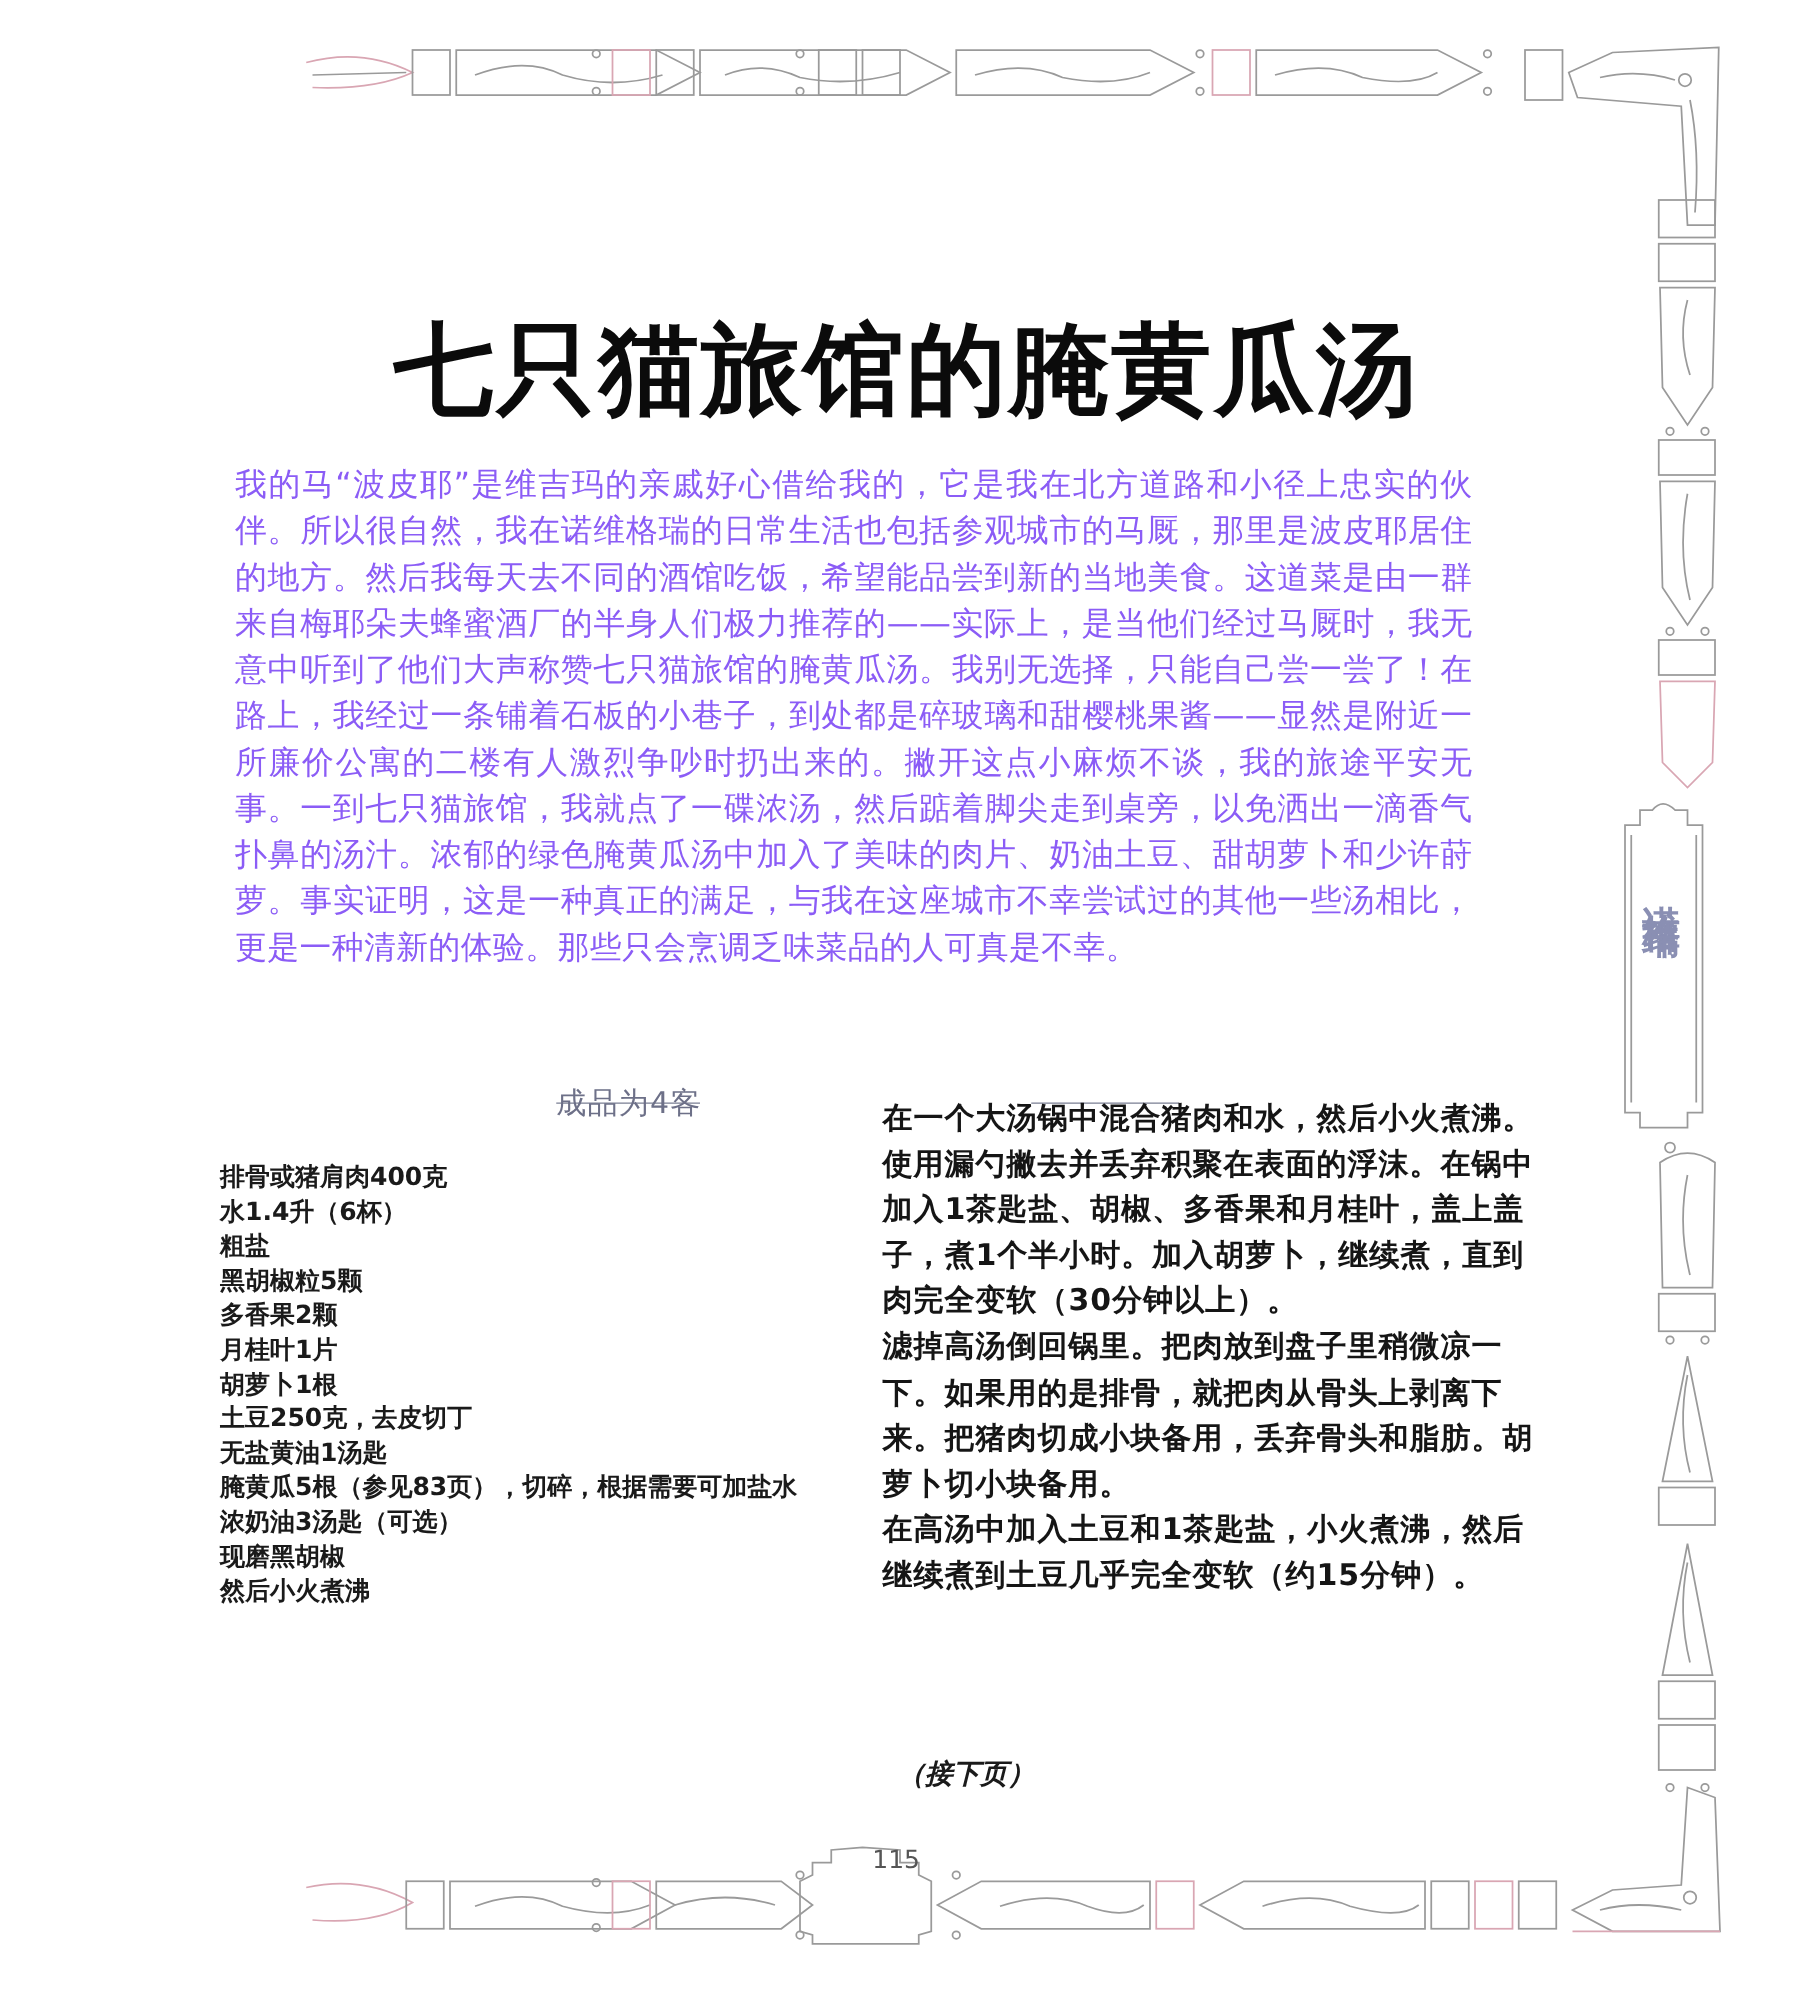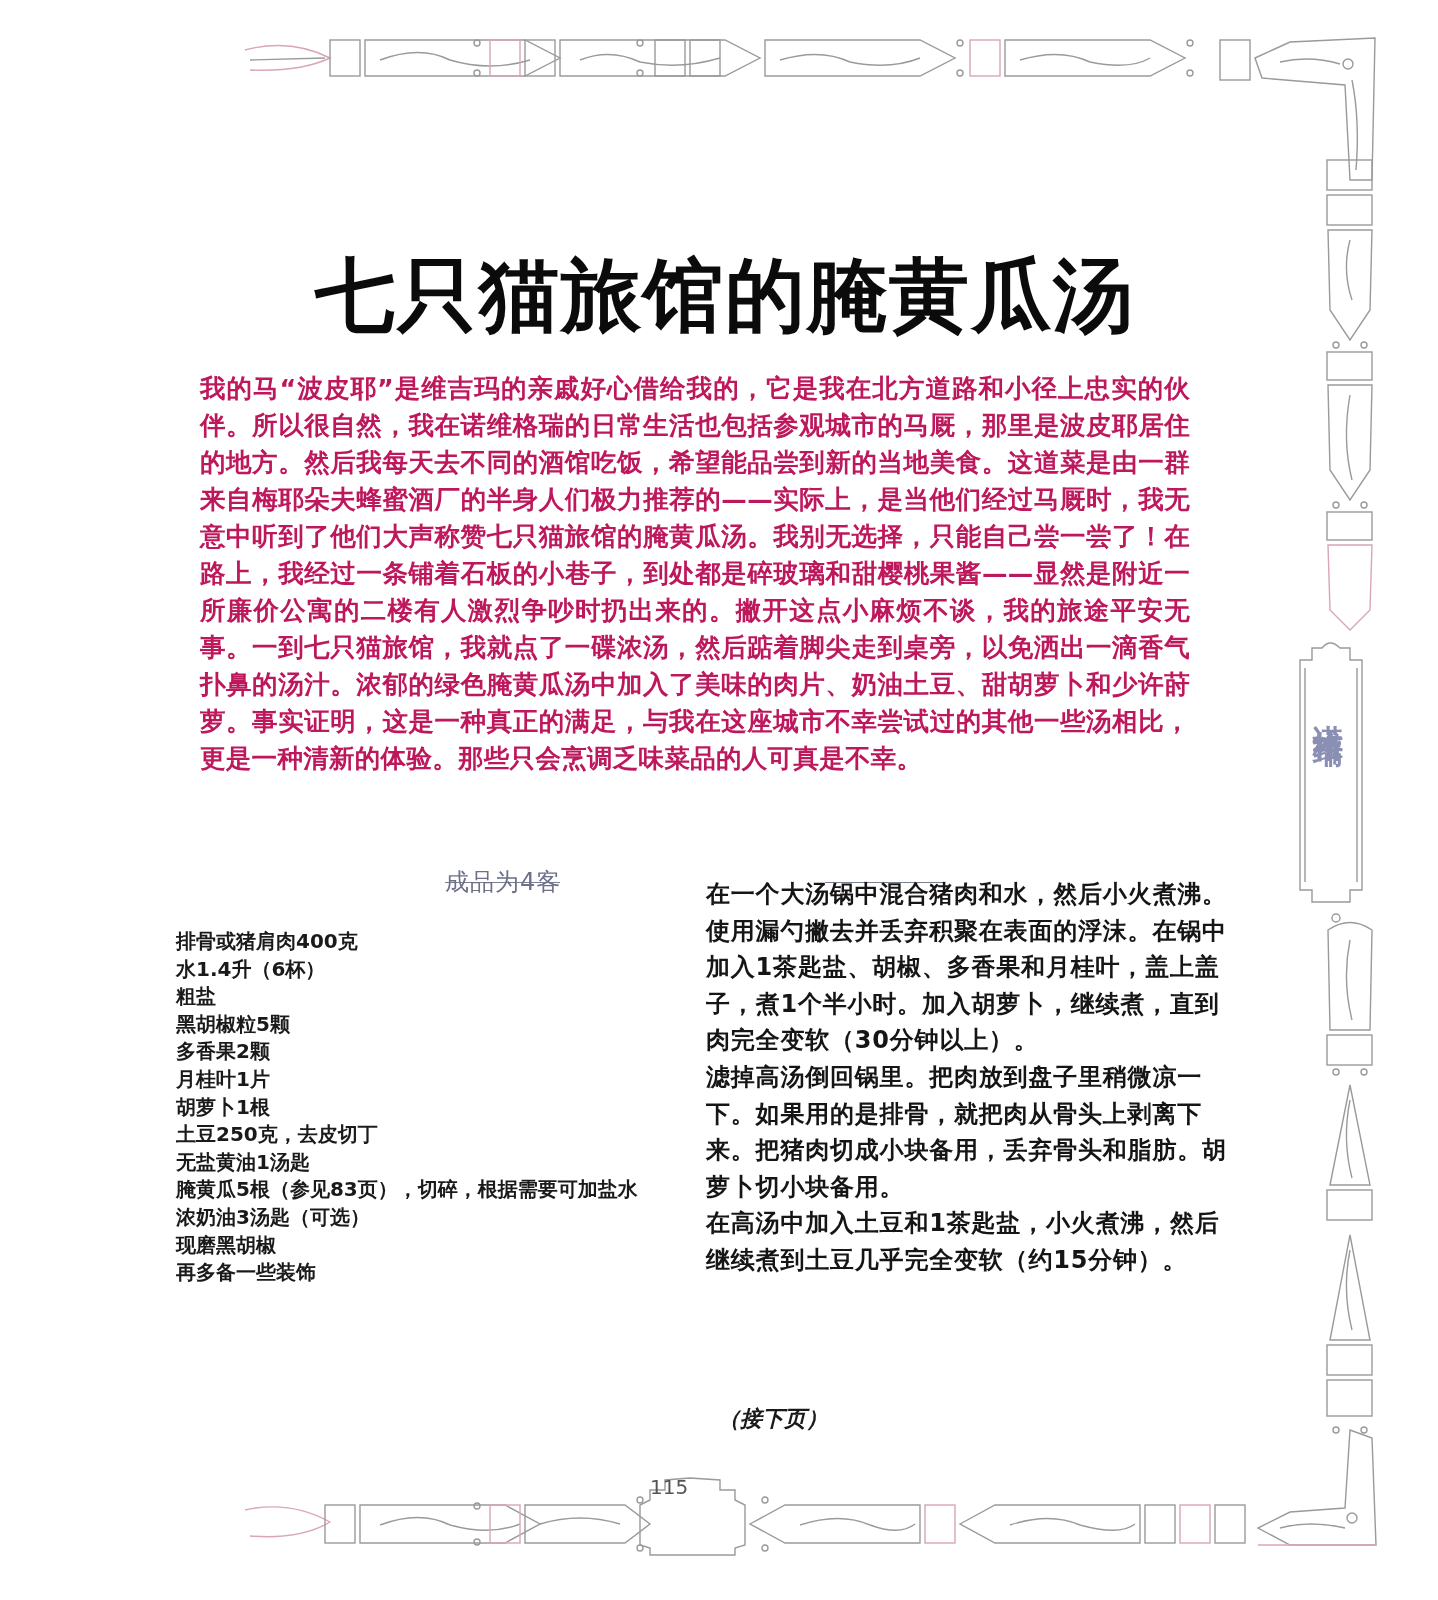--- a/index.html
+++ b/index.html
@@ -1,42 +1,42 @@
 <!DOCTYPE html>
 <html><head>
 <meta charset="utf-8">
 <style>
   html, body { margin: 0; padding: 0; background: #ffffff; }
   body { width: 1438px; height: 1600px; position: relative; overflow: hidden;
          font-family: "DejaVu Sans", "Liberation Sans", sans-serif; color: #111; }
   .border-svg { position: absolute; left: 0; top: 0; width: 1438px; height: 1600px; pointer-events: none; }
   .title { position: absolute; left: 300px; top: 192px; width: 850px; text-align: center;
            font-size: 80px; font-weight: bold; letter-spacing: 2px; line-height: 100px; color: #0b0b0b; }
-  .intro { position: absolute; left: 200px; top: 370px; width: 990px;
-           font-size: 25.5px; line-height: 37px; font-weight: bold; color: #be185d;
+  .intro { position: absolute; left: 188px; top: 370px; width: 990px;
+           font-size: 25.5px; line-height: 37px; font-weight: normal; color: #8b5cf6;
            text-align: justify; letter-spacing: 0.3px; }
   .servings { position: absolute; left: 445px; top: 862px; width: 500px; height: 40px; }
   .servings .rule { position: absolute; top: 20px; height: 1px; background: #7a7f93; }
   .servings .rule.left { left: 0; width: 115px; }
   .servings .rule.right { left: 380px; width: 118px; }
   .servings .label { position: absolute; left: 0; width: 500px; top: 4px; text-align: left;
                      font-size: 24px; color: #6d7088; letter-spacing: 1px; }
   .ingredients { position: absolute; left: 156px; top: 928px; width: 500px;
                  font-size: 20px; line-height: 27.6px; font-weight: bold; color: #1a1a1a; }
   .ingredients div { white-space: normal; margin-left: 20px; }
   .steps { position: absolute; left: 706px; top: 876px; width: 530px;
            font-size: 24px; line-height: 36.6px; font-weight: bold; color: #151515; letter-spacing: 0.8px; }
   .steps p { margin: 0; }
   .continued { position: absolute; left: 718px; top: 1404px; font-size: 22px;
                font-style: italic; font-weight: bold; color: #1a1a1a; }
   .region-tab { position: absolute; left: 1299px; top: 640px; width: 58px; height: 250px; }
   .region-tab .label { position: absolute; left: 9px; top: 60px; width: 40px;
                        writing-mode: vertical-rl; font-size: 30px; letter-spacing: 4px;
                        color: #8a8fb3; font-weight: bold; }
-  .page-number { position: absolute; left: 650px; top: 1475px; width: 86px; text-align: left;
+  .page-number { position: absolute; left: 650px; top: 1475px; width: 86px; text-align: right;
                  font-size: 20px; color: #555; }
 </style>
 </head>
 <body>
 
 <svg class="border-svg" viewBox="0 0 1438 1600" xmlns="http://www.w3.org/2000/svg">
   <g fill="none" stroke="#9a9a9a" stroke-width="1.4">
 
     <path d="M245 50 Q290 38 330 58 Q300 72 250 70" stroke="#d9a6b3"></path>
     <path d="M250 60 L325 58"></path>
@@ -148,21 +148,21 @@
   <div>粗盐</div>
   <div>黑胡椒粒5颗</div>
   <div>多香果2颗</div>
   <div>月桂叶1片</div>
   <div>胡萝卜1根</div>
   <div>土豆250克，去皮切丁</div>
   <div>无盐黄油1汤匙</div>
   <div>腌黄瓜5根（参见83页），切碎，根据需要可加盐水</div>
   <div>浓奶油3汤匙（可选）</div>
   <div>现磨黑胡椒</div>
-  <div>再多备一些装饰</div>
+  <div>然后小火煮沸</div>
 </div>
 
 <div class="steps">
   <p>在一个大汤锅中混合猪肉和水，然后小火煮沸。使用漏勺撇去并丢弃积聚在表面的浮沫。在锅中加入1茶匙盐、胡椒、多香果和月桂叶，盖上盖子，煮1个半小时。加入胡萝卜，继续煮，直到肉完全变软（30分钟以上）。</p>
   <p>滤掉高汤倒回锅里。把肉放到盘子里稍微凉一下。如果用的是排骨，就把肉从骨头上剥离下来。把猪肉切成小块备用，丢弃骨头和脂肪。胡萝卜切小块备用。</p>
   <p>在高汤中加入土豆和1茶匙盐，小火煮沸，然后继续煮到土豆几乎完全变软（约15分钟）。</p>
 </div>
 
 <div class="continued">（接下页）</div>
 

